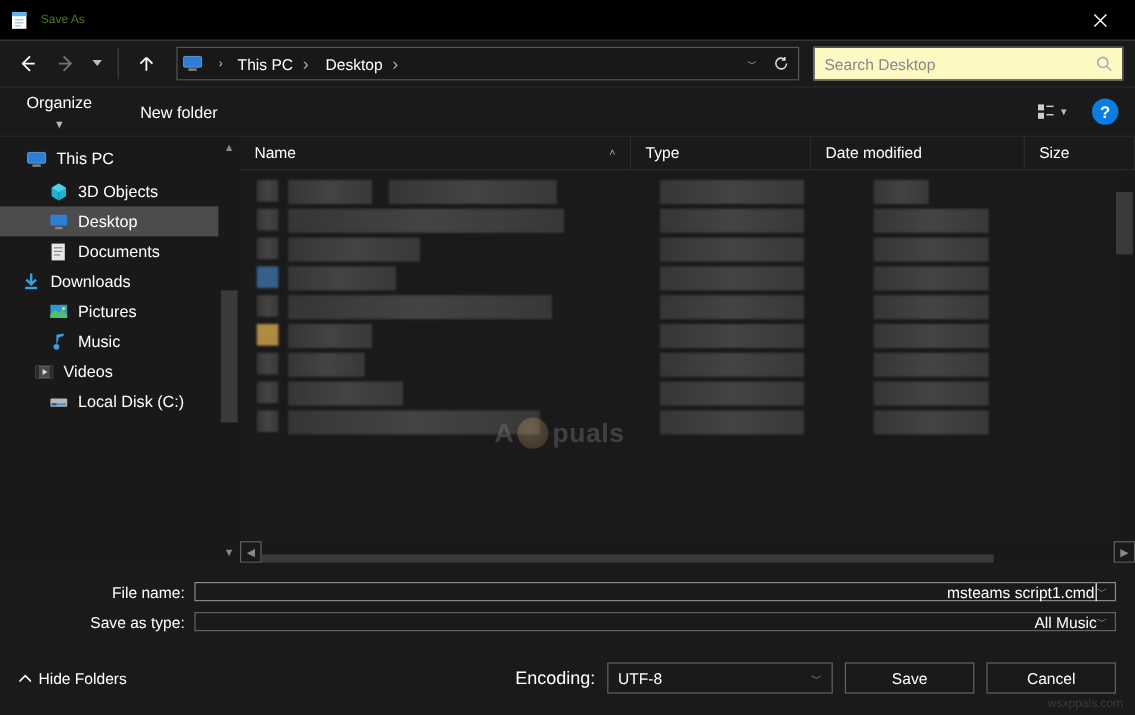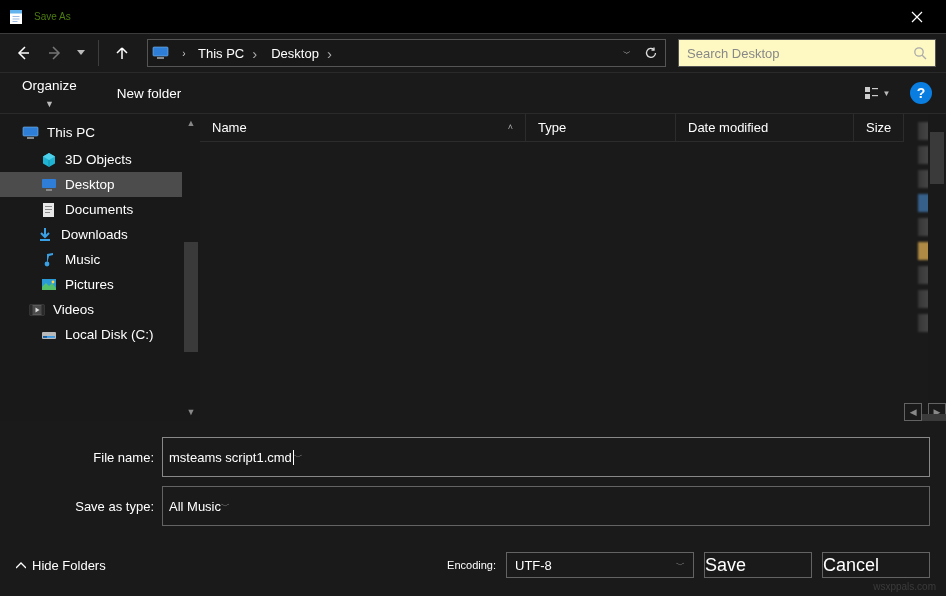--- a/index.html
+++ b/index.html
@@ -30,49 +30,49 @@
 .body-split { flex: 1; display: flex; border-top: 1px solid #2a2a2a; min-height:0; }
 .nav-pane { width: 200px; background: #191919; position:relative; overflow:hidden; }
 .nav-scroll { position:absolute; right:0; top:0; width:18px; height:100%; background:#191919; display:flex; flex-direction:column; align-items:center; }
 .nav-scroll .arrow { height:18px; width:100%; display:flex; align-items:center; justify-content:center; color:#888; font-size:9px; }
 .nav-scroll .thumb { position:absolute; top: 128px; width:14px; height: 110px; background:#3a3a3a; }
 .tree { padding: 6px 0; font-size: 13.5px; color: #fff; }
 .tree-item { display:flex; align-items:center; height: 25px; padding-left: 28px; gap: 7px; cursor:default; }
 .tree-item.root { padding-left: 22px; margin-bottom: 2px; }
 .tree-item.selected { background: #4c4c4c; }
 .tree-item .ic { width:18px; height:18px; display:flex; align-items:center; justify-content:center; }
-.list-pane { flex:1; display:flex; flex-direction:row; min-width:0; position:relative; }
+.list-pane { flex:1; display:flex; flex-direction:column; min-width:0; position:relative; }
 .col-headers { height: 28px; display:flex; align-items:center; font-size: 13px; color: #fff; border-bottom: 1px solid #2c2c2c; }
 .col-headers .col { padding: 0 12px; height:100%; display:flex; align-items:center; border-right: 0.8px solid #2c2c2c; gap:6px; }
 .col-name { width: 326px; }
 .col-date { width: 178px; }
 .col-type { width: 150px; }
 .col-size { flex: 1; }
 .sort-ind { position:relative; top:-1px; }
 .list-body { flex:1; overflow:hidden; position:relative; }
 .list-scroll-v { position:absolute; right:0; top:0; width:18px; height: calc(100% - 18px); background:#191919; }
 .list-scroll-v .thumb { position:absolute; top:18px; width:14px; left:2px; height: 52px; background:#3a3a3a; }
 .list-scroll-h { position:absolute; bottom:0; left:0; right:0; height:18px; background:#191919; display:flex; align-items:center; }
 .list-scroll-h .btn { width:18px; height:18px; display:flex; align-items:center; justify-content:center; color:#888; font-size:9px; }
 .list-scroll-h .track { flex:1; position:relative; }
 .list-scroll-h .thumb { position:absolute; left:0; height:14px; top:2px; width:610px; background:#3a3a3a; }
 .file-rows { padding: 8px 14px; }
 .blur-block { height: 20px; background: linear-gradient(90deg, #3a3a3a, #4a4a4a, #3d3d3d); filter: blur(1px); opacity: 0.88; }
 .bottom-form { padding: 16px 16px 6px 16px; display:flex; flex-direction:column; gap: 9px; }
 .form-row { display:flex; align-items:center; gap: 8px; }
 .form-label { width: 138px; text-align:right; font-size: 13px; color:#fff; }
-.form-input { flex: 1; height: 40px; background:#1a1a1a; border:1px solid #636363; color:#fff; font-size:13px; padding: 0 6px; display:flex; align-items:center; justify-content:flex-start; }
+.form-input { flex: 1; height: 16px; background:#1a1a1a; border:1px solid #636363; color:#fff; font-size:13px; padding: 0 6px; display:flex; align-items:center; justify-content:flex-end; }
 .form-input.filename { border:1px solid #888; }
 .form-input .caret-down { font-size: 9px; color:#bbb; }
 .footer { display:flex; align-items:center; padding: 20px 16px 18px 16px; gap: 10px; }
 .hide-folders { display:flex; align-items:center; gap:6px; font-size: 13px; }
 .footer .spacer { flex: 1; }
-.enc-label { font-size: 11px; margin-right: 0; }
+.enc-label { font-size: 15px; margin-right: 0; }
 .enc-select { width: 188px; height: 26px; border:1px solid #636363; background:#1a1a1a; display:flex; align-items:center; justify-content:space-between; padding:0 8px; font-size:13px; }
-.btn { width: 108px; height: 26px; border:1px solid #636363; background:#1a1a1a; display:flex; align-items:center; font-size:18px; cursor:default; }
+.btn { width: 108px; height: 26px; border:1px solid #636363; background:#1a1a1a; display:flex; align-items:center; justify-content:center; font-size:13px; cursor:default; }
 .watermark { position:absolute; top: 206px; left: 212px; font-size: 22px; font-weight:bold; color:#888; opacity:.35; display:flex; align-items:center; gap:3px; pointer-events:none; letter-spacing: 0.5px; }
 .watermark .head { width:26px; height:26px; border-radius:50%; background: radial-gradient(circle at 40% 35%, #d0b084, #7a5c33); display:inline-block; }
 .site-wm { position:absolute; bottom:4px; right:10px; font-size:10px; color:#555; opacity:.55; }
 svg { display:block; }
 </style>
 </head>
 <body>
 
 <div class="window">
 
@@ -202,47 +202,47 @@
           <span class="ic">
               <svg width="14" height="16" viewBox="0 0 14 16">
                 <rect x="1" y="1" width="11" height="14" fill="#e8e8e8"></rect>
                 <rect x="3" y="4" width="7" height="1" fill="#888"></rect>
                 <rect x="3" y="7" width="7" height="1" fill="#888"></rect>
                 <rect x="3" y="10" width="5" height="1" fill="#888"></rect>
               </svg>
             </span>
           <span>Documents</span>
         </div>
-        <div class="tree-item" style="padding-left:36px">
+        <div class="tree-item" style="padding-left:17px">
           <span class="ic">
               <svg width="14" height="16" viewBox="0 0 14 16">
                 <path d="M7 1 V9 M3 6 L7 10 L11 6" stroke="#3aa0e6" stroke-width="2" fill="none"></path>
                 <rect x="2" y="12" width="10" height="2" fill="#3aa0e6"></rect>
               </svg>
             </span>
           <span>Downloads</span>
-        </div>
-        <div class="tree-item" style="padding-left:40px">
-          <span class="ic">
-              <svg width="12" height="16" viewBox="0 0 12 16">
-                <path d="M4 12 V2 L10 1 V3 L6 4" fill="#3aa0e6"></path>
-                <circle cx="4" cy="12" r="2.4" fill="#3aa0e6"></circle>
-              </svg>
-            </span>
-          <span>Music</span>
         </div>
         <div class="tree-item" style="padding-left:40px">
           <span class="ic">
               <svg width="16" height="13" viewBox="0 0 16 13">
                 <rect x="1" y="1" width="14" height="11" fill="#2a9ad6"></rect>
                 <path d="M1 9 L5 5 L8 8 L11 5 L15 10 V12 H1 Z" fill="#55c06a"></path>
                 <circle cx="12" cy="4" r="1.4" fill="#ffd54a"></circle>
               </svg>
             </span>
           <span>Pictures</span>
+        </div>
+        <div class="tree-item" style="padding-left:40px">
+          <span class="ic">
+              <svg width="12" height="16" viewBox="0 0 12 16">
+                <path d="M4 12 V2 L10 1 V3 L6 4" fill="#3aa0e6"></path>
+                <circle cx="4" cy="12" r="2.4" fill="#3aa0e6"></circle>
+              </svg>
+            </span>
+          <span>Music</span>
         </div>
         <div class="tree-item" style="padding-left:28px">
           <span class="ic">
               <svg width="16" height="12" viewBox="0 0 16 12">
                 <rect x="1" y="1" width="14" height="10" fill="#4a4a4a" stroke="#888" stroke-width="0.5"></rect>
                 <rect x="1" y="1" width="2.5" height="10" fill="#2a2a2a"></rect>
                 <rect x="12.5" y="1" width="2.5" height="10" fill="#2a2a2a"></rect>
                 <path d="M6.5 3.5 L10.5 6 L6.5 8.5 Z" fill="#ddd"></path>
               </svg>
             </span>

